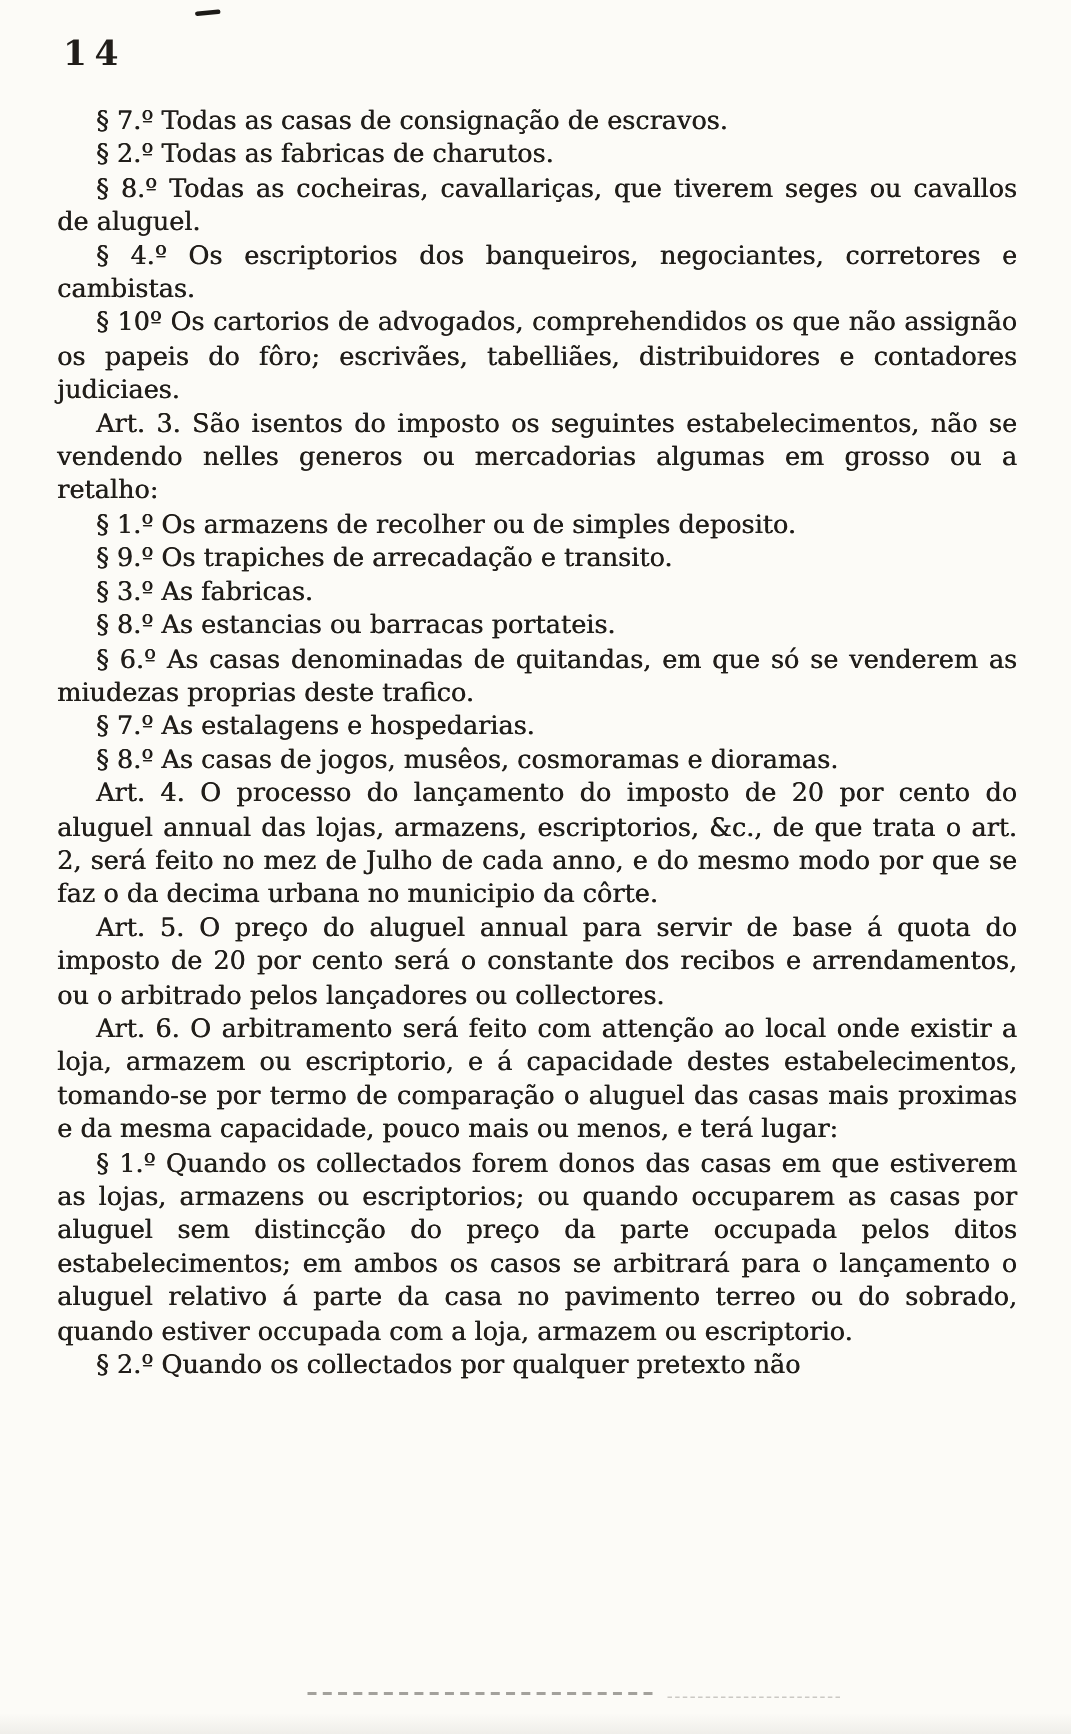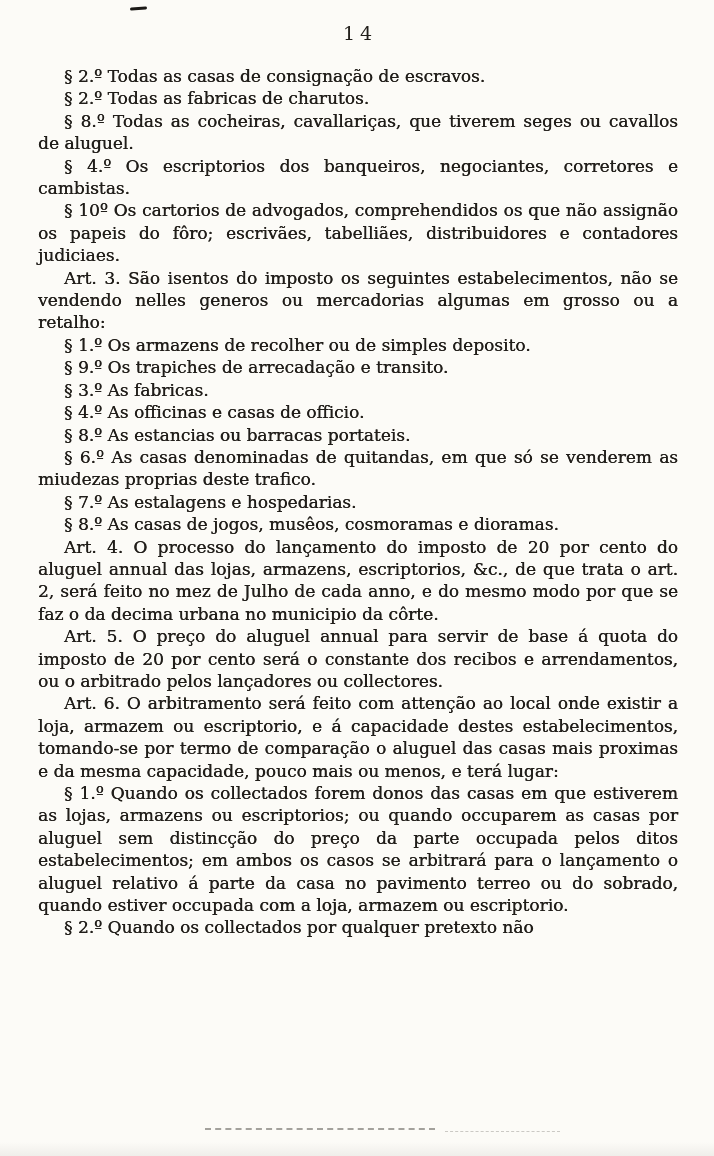--- a/index.html
+++ b/index.html
@@ -14,23 +14,22 @@
     color: var(--ink, #211e1a);
     background: var(--paper, #fcfbf7);
   }
   .scan-page {
     position: relative;
     width: 714px;
     height: 1156px;
     padding: 14px 36px 0 38px;
   }
   .page-number {
-    text-align: center;
-    font-weight: normal;
-    font-size: 19px;
+    font-weight: bold;
+    font-size: 23px;
     letter-spacing: 5px;
     margin-top: 8px;
     padding-left: 4px;
   }
   .text-body {
     margin-top: 21px;
     font-size: 17px;
     line-height: 22.4px;
     text-align: justify;
   }
@@ -74,30 +73,29 @@
 </style>
 </head>
 <body>
 
 <div class="scan-page">
   <span class="mark-top"></span>
 
   <div class="page-number">14</div>
 
   <div class="text-body" id="text-body">
-      <p>§ 2.º Todas as casas de consignação de escravos.</p>
+      <p>§ 7.º Todas as casas de consignação de escravos.</p>
       <p>§ 2.º Todas as fabricas de charutos.</p>
       <p>§ 8.º Todas as cocheiras, cavallariças, que tiverem seges ou cavallos de aluguel.</p>
       <p>§ 4.º Os escriptorios dos banqueiros, negociantes, corretores e cambistas.</p>
       <p>§ 10º Os cartorios de advogados, comprehendidos os que não assignão os papeis do fôro; escrivães, tabelliães, distribuidores e contadores judiciaes.</p>
       <p>Art. 3. São isentos do imposto os seguintes estabelecimentos, não se vendendo nelles generos ou mercadorias algumas em grosso ou a retalho:</p>
       <p>§ 1.º Os armazens de recolher ou de simples deposito.</p>
       <p>§ 9.º Os trapiches de arrecadação e transito.</p>
       <p>§ 3.º As fabricas.</p>
-      <p>§ 4.º As officinas e casas de officio.</p>
       <p>§ 8.º As estancias ou barracas portateis.</p>
       <p>§ 6.º As casas denominadas de quitandas, em que só se venderem as miudezas proprias deste trafico.</p>
       <p>§ 7.º As estalagens e hospedarias.</p>
       <p>§ 8.º As casas de jogos, musêos, cosmoramas e dioramas.</p>
       <p>Art. 4. O processo do lançamento do imposto de 20 por cento do aluguel annual das lojas, armazens, escriptorios, &amp;c., de que trata o art. 2, será feito no mez de Julho de cada anno, e do mesmo modo por que se faz o da decima urbana no municipio da côrte.</p>
       <p>Art. 5. O preço do aluguel annual para servir de base á quota do imposto de 20 por cento será o constante dos recibos e arrendamentos, ou o arbitrado pelos lançadores ou collectores.</p>
       <p>Art. 6. O arbitramento será feito com attenção ao local onde existir a loja, armazem ou escriptorio, e á capacidade destes estabelecimentos, tomando-se por termo de comparação o aluguel das casas mais proximas e da mesma capacidade, pouco mais ou menos, e terá lugar:</p>
       <p>§ 1.º Quando os collectados forem donos das casas em que estiverem as lojas, armazens ou escriptorios; ou quando occuparem as casas por aluguel sem distincção do preço da parte occupada pelos ditos estabelecimentos; em ambos os casos se arbitrará para o lançamento o aluguel relativo á parte da casa no pavimento terreo ou do sobrado, quando estiver occupada com a loja, armazem ou escriptorio.</p>
       <p>§ 2.º Quando os collectados por qualquer pretexto não</p>
     </div>

